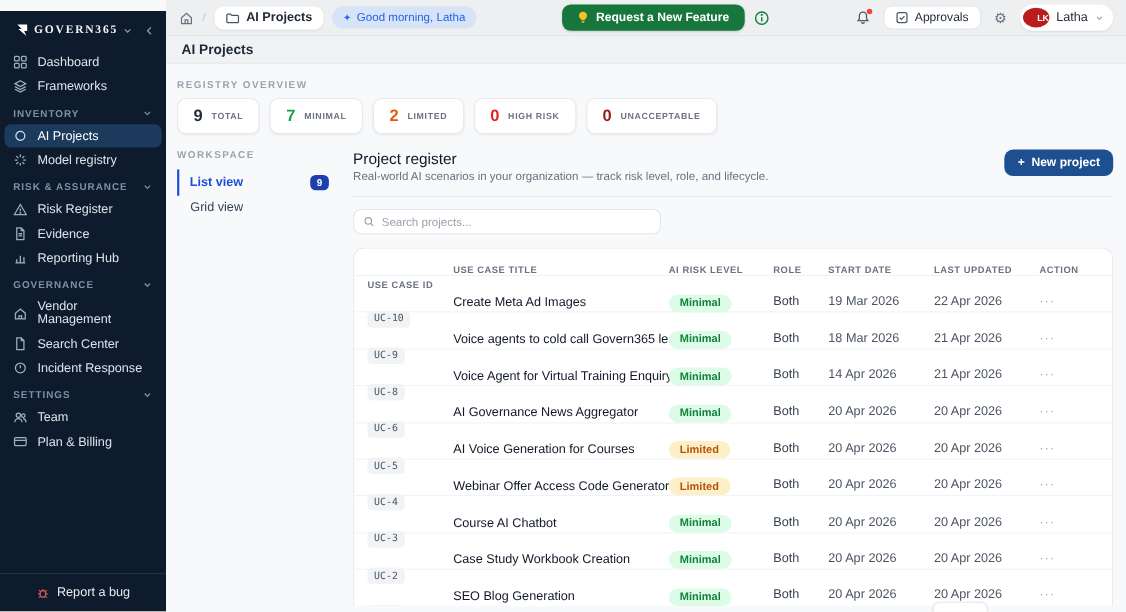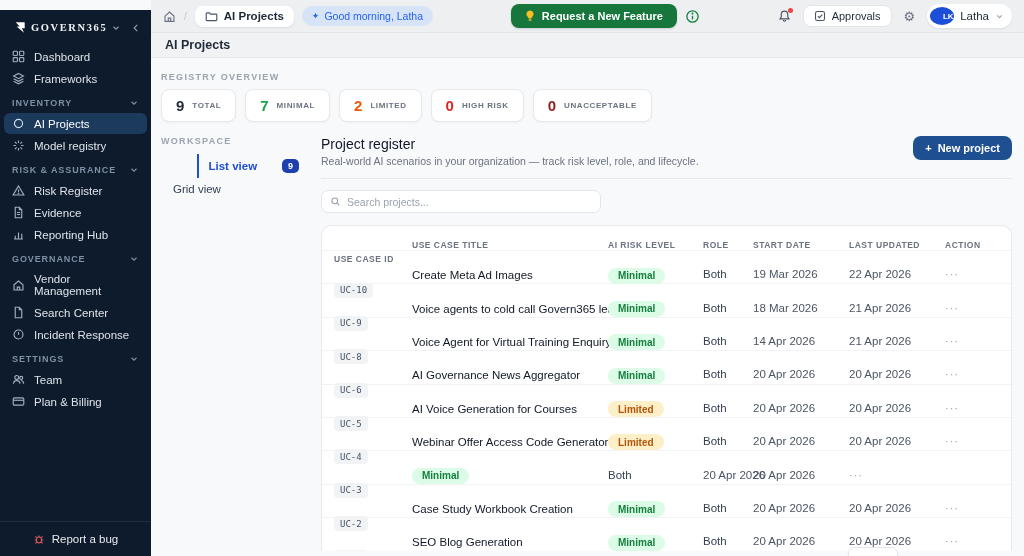--- a/index.html
+++ b/index.html
@@ -39,40 +39,40 @@
   .tb-spacer { flex:1; }
   .feature-btn { display:flex; align-items:center; gap:7px; background:#17763b; color:#fff; border:none; border-radius:8px; padding:6px 14px; font-size:11px; font-weight:600; font-family:inherit; cursor:pointer; box-shadow:0 1px 2px rgba(16,24,40,.15); }
   .info-ico { display:flex; color:#15803d; cursor:pointer; }
   .tb-right { display:flex; align-items:center; gap:12px; }
   .bell-wrap { position:relative; display:flex; color:#4b5563; cursor:pointer; }
   .bell-dot { position:absolute; top:-1px; right:-2px; width:5px; height:5px; border-radius:50%; background:#ef4444; }
   .approvals-btn { display:flex; align-items:center; gap:6px; background:#fff; border:1px solid #e2e5e9; border-radius:8px; padding:4px 10px; font-size:11px; font-weight:500; color:#1f2937; font-family:inherit; cursor:pointer; }
   .approvals-btn .ck { display:flex; color:#4b5563; }
   .gear { font-size:13px; color:#6b7280; cursor:pointer; line-height:1; }
   .user-pill { display:flex; align-items:center; gap:6px; background:#fff; border-radius:999px; padding:3px 8px 3px 3px; box-shadow:0 1px 2px rgba(16,24,40,.08); cursor:pointer; }
-  .avatar { width:24px; height:18px; border-radius:50%; background:#1d4ed8; color:#fff; font-size:8px; font-weight:700; display:flex; align-items:center; justify-content:center;padding-left:12px; }
+  .avatar { width:24px; height:18px; border-radius:50%; background:#b91c1c; color:#fff; font-size:8px; font-weight:700; display:flex; align-items:center; justify-content:center;padding-left:12px; }
   .user-name { font-size:11.5px; font-weight:500; color:#1f2937; }
   .user-chev { display:flex; color:#9ca3af; }
 
   .pagebar { height:25px; background:#f0f2f4; border-bottom:1px solid #e4e7ea; display:flex; align-items:center; padding:0 14px; }
   .page-title { font-size:12.5px; font-weight:700; color:#1f2937; }
 
   .content { flex:1; background:#f8f9fa; padding:14px 12px 0 10px; min-width:0; }
   .section-label { font-size:9px; font-weight:700; letter-spacing:1.3px; color:#9aa3ae; text-transform:uppercase; }
 
   .cards { display:flex; gap:9px; margin-top:7px; }
   .stat-card { background:#fff; border:1px solid #e6e8eb; border-radius:8px; padding:7px 14px; display:flex; align-items:center; gap:8px; box-shadow:0 1px 2px rgba(16,24,40,.04); cursor:pointer; }
   .stat-value { font-size:15px; font-weight:700; }
   .stat-label { font-size:8px; font-weight:700; letter-spacing:.6px; color:#6b7280; }
 
   .content-row { display:flex; margin-top:14px; align-items:flex-start; }
   .workspace { width:160px; min-width:160px; padding-right:14px; }
   .views { margin-top:8px; }
   .view-item { display:flex; align-items:center; padding:5px 8px 5px 12px; font-size:11.5px; color:#334155; cursor:pointer; }
-  .view-item.active { border-left:2.5px solid #1d4ed8; padding-left:9.5px; color:#1d4ed8; font-weight:600;margin-left:36px; }
+  .view-item.active { border-left:2.5px solid #1d4ed8; padding-left:9.5px; color:#1d4ed8; font-weight:600; }
   .view-badge { margin-left:auto; background:#1e40af; color:#fff; font-size:9px; font-weight:700; border-radius:5px; padding:2px 6px; }
 
   .register { flex:1; min-width:0; }
   .register-head { display:flex; align-items:flex-start; justify-content:space-between; }
   .register-title { font-size:14px; font-weight:400; color:#111827; }
   .register-sub { font-size:10.5px; color:#6b7280; margin-top:3px; }
   .new-project-btn { display:flex; align-items:center; gap:6px; background:#1d4f91; color:#fff; border:none; border-radius:8px; padding:6px 12px; font-size:11px; font-weight:600; font-family:inherit; cursor:pointer; }
   .register-divider { border-bottom:1px solid #e7e9ec; margin-top:11px; }
   .search-box { margin-top:11px; width:280px; height:23px; background:#fff; border:1px solid #e3e6ea; border-radius:7px; display:flex; align-items:center; padding:0 8px; gap:6px; }
   .search-box .mag { display:flex; color:#9ca3af; }
@@ -476,20 +476,21 @@
                   <span class="td first"><span class="id-pill">UC-4</span></span>
                   <span class="td"><span class="uc-title">Webinar Offer Access Code Generator</span></span>
                   <span class="td"><span class="risk-pill risk-limited">Limited</span></span>
                   <span class="td cell-text">Both</span>
                   <span class="td cell-text date-text">20 Apr 2026</span>
                   <span class="td cell-text date-text">20 Apr 2026</span>
                   <span class="td action-dots">···</span>
                 </div>
                 <div class="trow data-row">
                   <span class="td first"><span class="id-pill">UC-3</span></span>
+                  <span class="td"><span class="uc-title">Course AI Chatbot</span></span>
                   <span class="td"><span class="risk-pill risk-minimal">Minimal</span></span>
                   <span class="td cell-text">Both</span>
                   <span class="td cell-text date-text">20 Apr 2026</span>
                   <span class="td cell-text date-text">20 Apr 2026</span>
                   <span class="td action-dots">···</span>
                 </div>
                 <div class="trow data-row">
                   <span class="td first"><span class="id-pill">UC-2</span></span>
                   <span class="td"><span class="uc-title">Case Study Workbook Creation</span></span>
                   <span class="td"><span class="risk-pill risk-minimal">Minimal</span></span>

